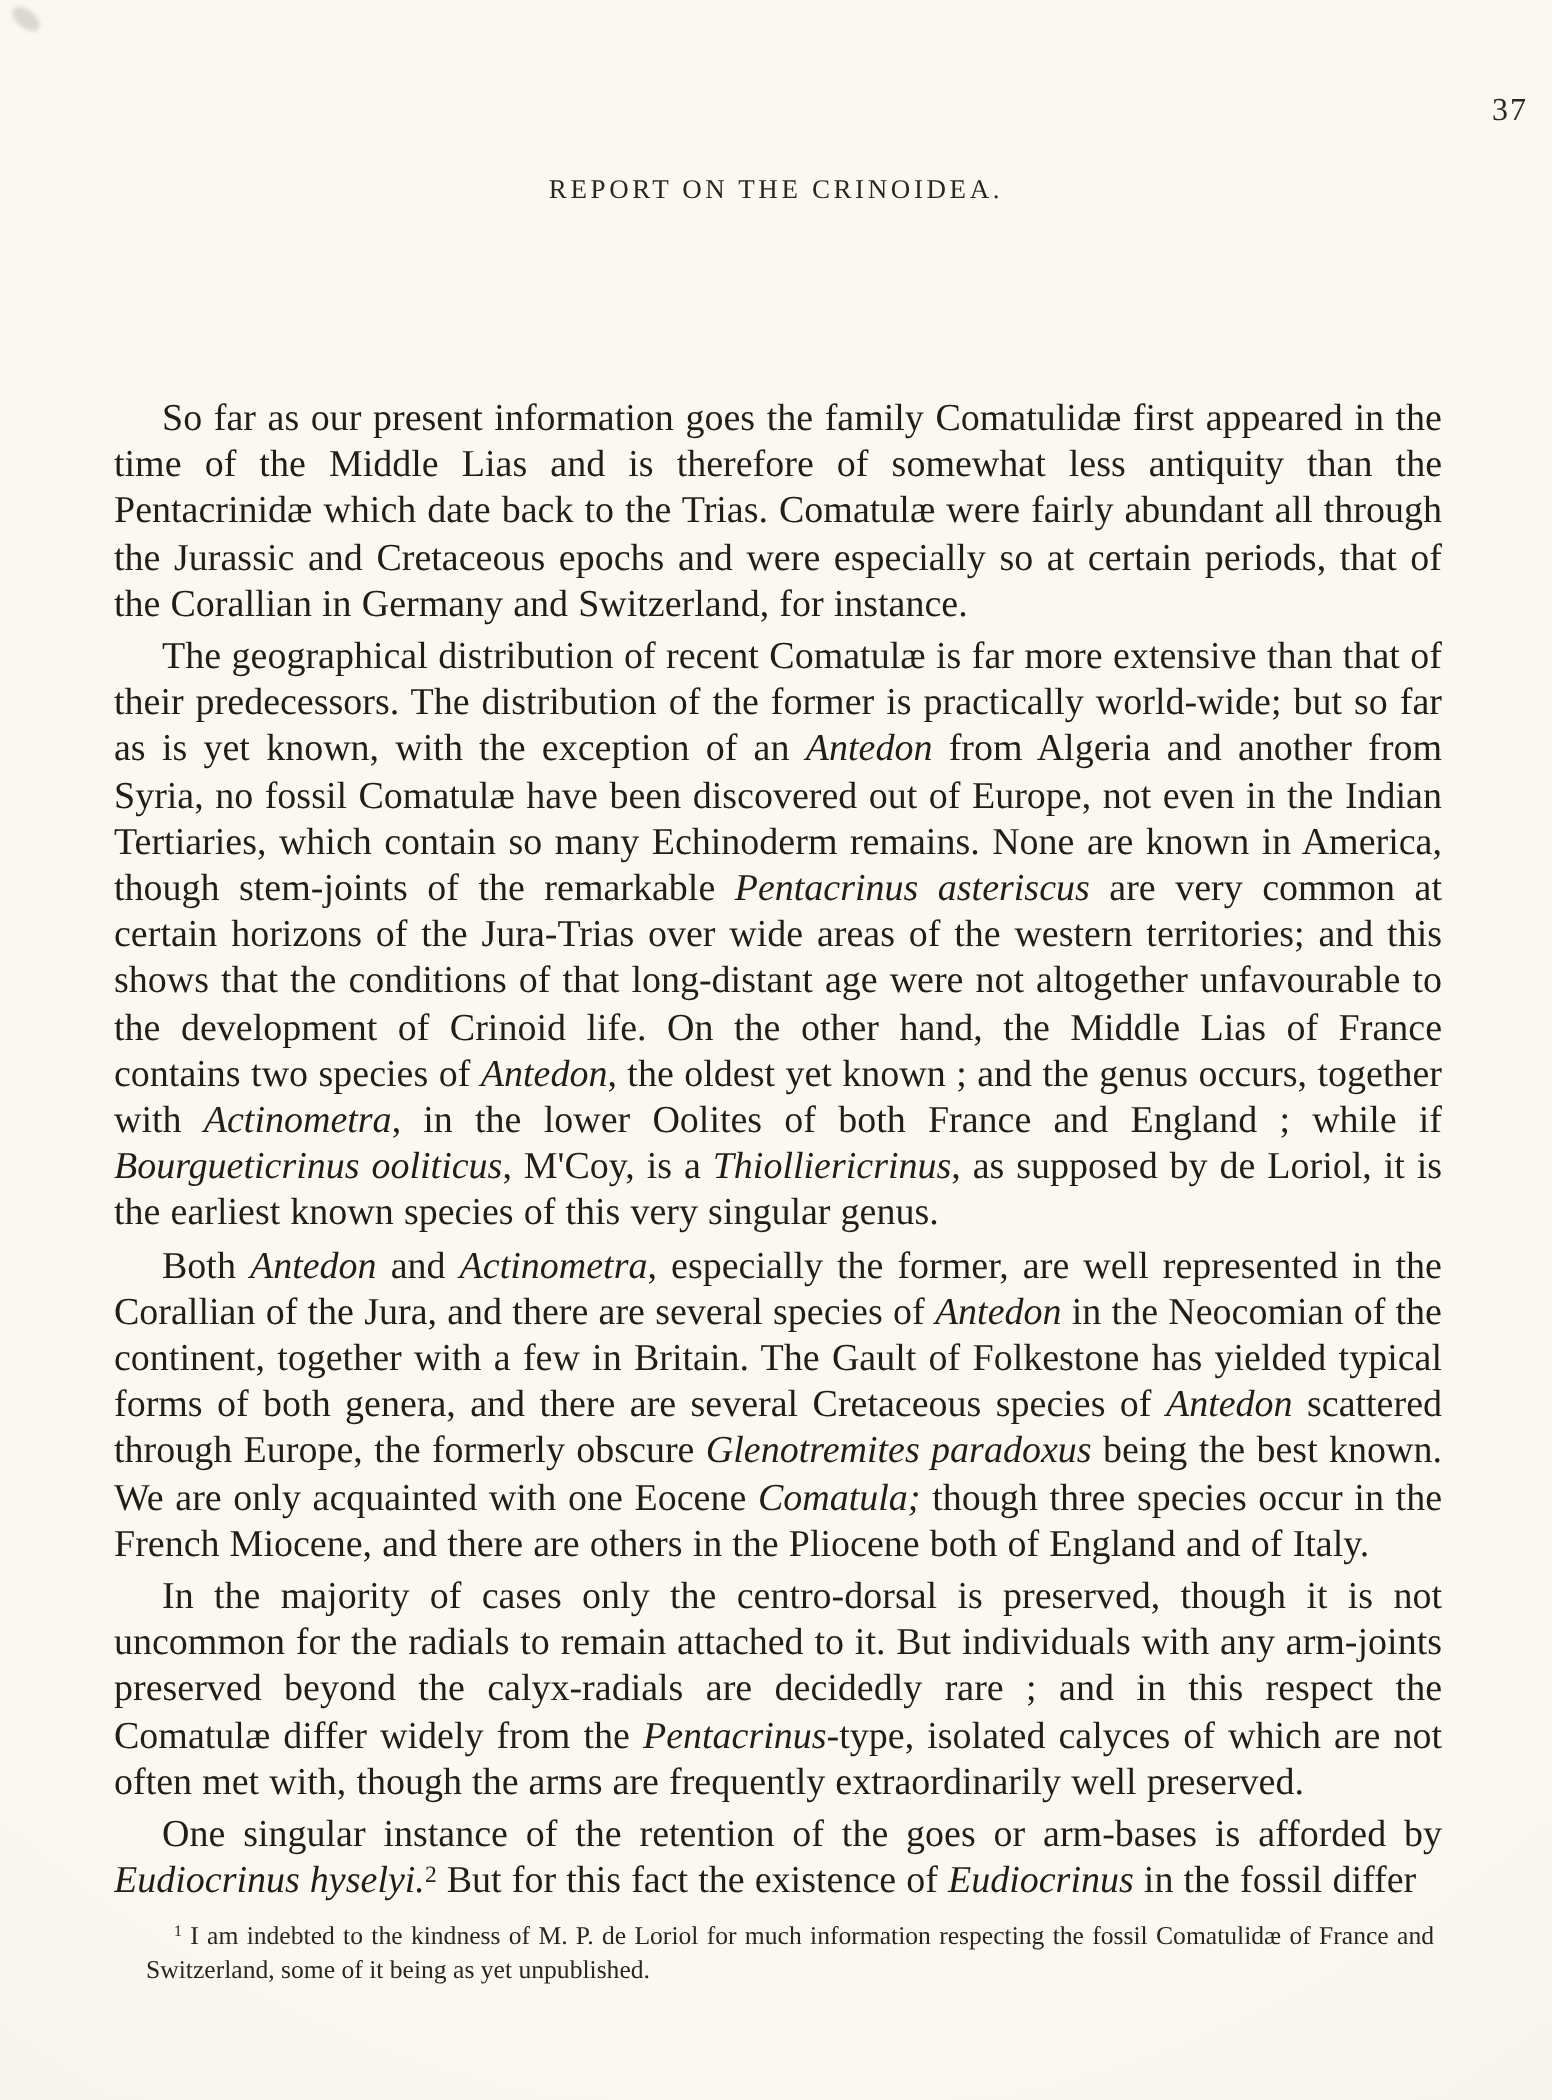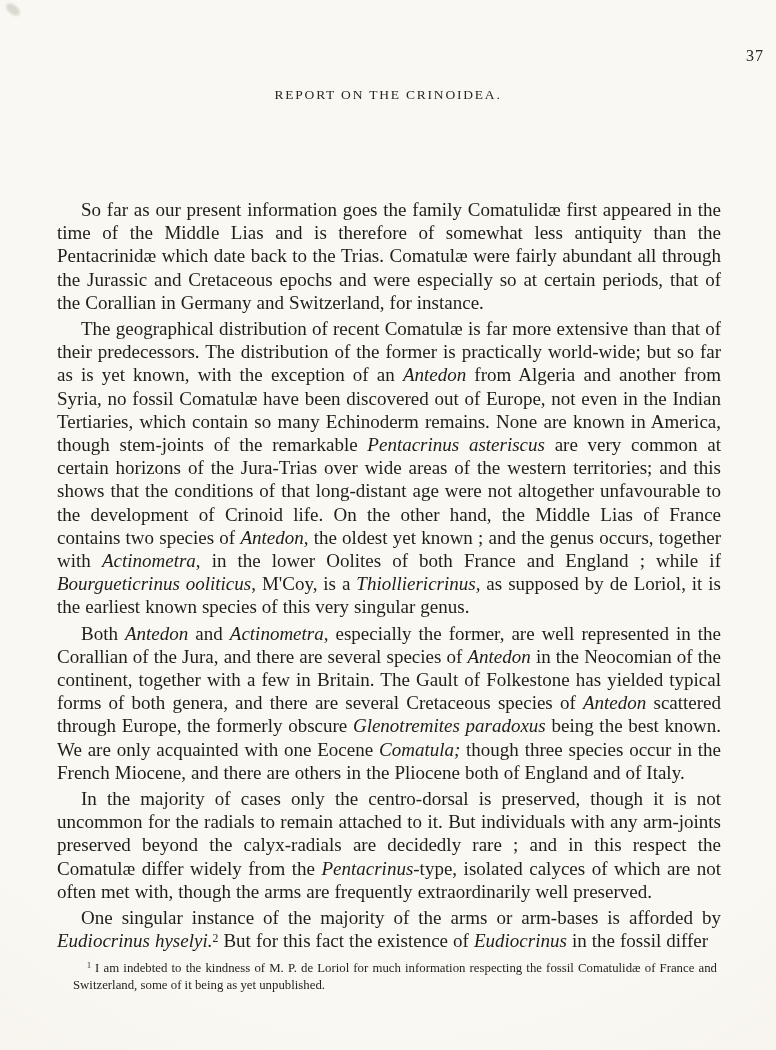--- a/index.html
+++ b/index.html
@@ -63,20 +63,20 @@
     <span class="head-title">REPORT ON THE CRINOIDEA.</span>
     <span class="page-number">37</span>
   </header>
 
 
   <main class="body-text">
     <p class="para"><span>So far as our present information goes the family Comatulidæ first appeared in the time of the Middle Lias and is therefore of somewhat less antiquity than the Pentacrinidæ which date back to the Trias. Comatulæ were fairly abundant all through the Jurassic and Cretaceous epochs and were especially so at certain periods, that of the Corallian in Germany and Switzerland, for instance.</span></p>
     <p class="para"><span>The geographical distribution of recent Comatulæ is far more extensive than that of their predecessors. The distribution of the former is practically world-wide; but so far as is yet known, with the exception of an </span><em>Antedon</em><span> from Algeria and another from Syria, no fossil Comatulæ have been discovered out of Europe, not even in the Indian Tertiaries, which contain so many Echinoderm remains. None are known in America, though stem-joints of the remarkable </span><em>Pentacrinus asteriscus</em><span> are very common at certain horizons of the Jura-Trias over wide areas of the western territories; and this shows that the conditions of that long-distant age were not altogether unfavourable to the development of Crinoid life. On the other hand, the Middle Lias of France contains two species of </span><em>Antedon</em><span>, the oldest yet known ; and the genus occurs, together with </span><em>Actinometra</em><span>, in the lower Oolites of both France and England ; while if </span><em>Bourgueticrinus ooliticus</em><span>, M'Coy, is a </span><em>Thiolliericrinus</em><span>, as supposed by de Loriol, it is the earliest known species of this very singular genus.</span></p>
     <p class="para"><span>Both </span><em>Antedon</em><span> and </span><em>Actinometra</em><span>, especially the former, are well represented in the Corallian of the Jura, and there are several species of </span><em>Antedon</em><span> in the Neocomian of the continent, together with a few in Britain. The Gault of Folkestone has yielded typical forms of both genera, and there are several Cretaceous species of </span><em>Antedon</em><span> scattered through Europe, the formerly obscure </span><em>Glenotremites paradoxus</em><span> being the best known. We are only acquainted with one Eocene </span><em>Comatula;</em><span> though three species occur in the French Miocene, and there are others in the Pliocene both of England and of Italy.</span></p>
     <p class="para"><span>In the majority of cases only the centro-dorsal is preserved, though it is not uncommon for the radials to remain attached to it. But individuals with any arm-joints preserved beyond the calyx-radials are decidedly rare ; and in this respect the Comatulæ differ widely from the </span><em>Pentacrinus</em><span>-type, isolated calyces of which are not often met with, though the arms are frequently extraordinarily well preserved.</span></p>
-    <p class="para"><span>One singular instance of the majority of the arms or arm-bases is afforded by </span><em>Eudiocrinus hyselyi.</em><sup>2</sup><span> But for this fact the existence of </span><em>Eudiocrinus</em><span> in the fossil differ</span></p>
+    <p class="para"><span>One singular instance of the retention of the goes or arm-bases is afforded by </span><em>Eudiocrinus hyselyi.</em><sup>2</sup><span> But for this fact the existence of </span><em>Eudiocrinus</em><span> in the fossil differ</span></p>
   </main>
 
   <footer class="footnotes">
     <p class="footnote"><sup>1</sup><span> I am indebted to the kindness of M. P. de Loriol for much information respecting the fossil Comatulidæ of France and Switzerland, some of it being as yet unpublished.</span></p>
   </footer>
 
 </div>
 
 </body></html>

